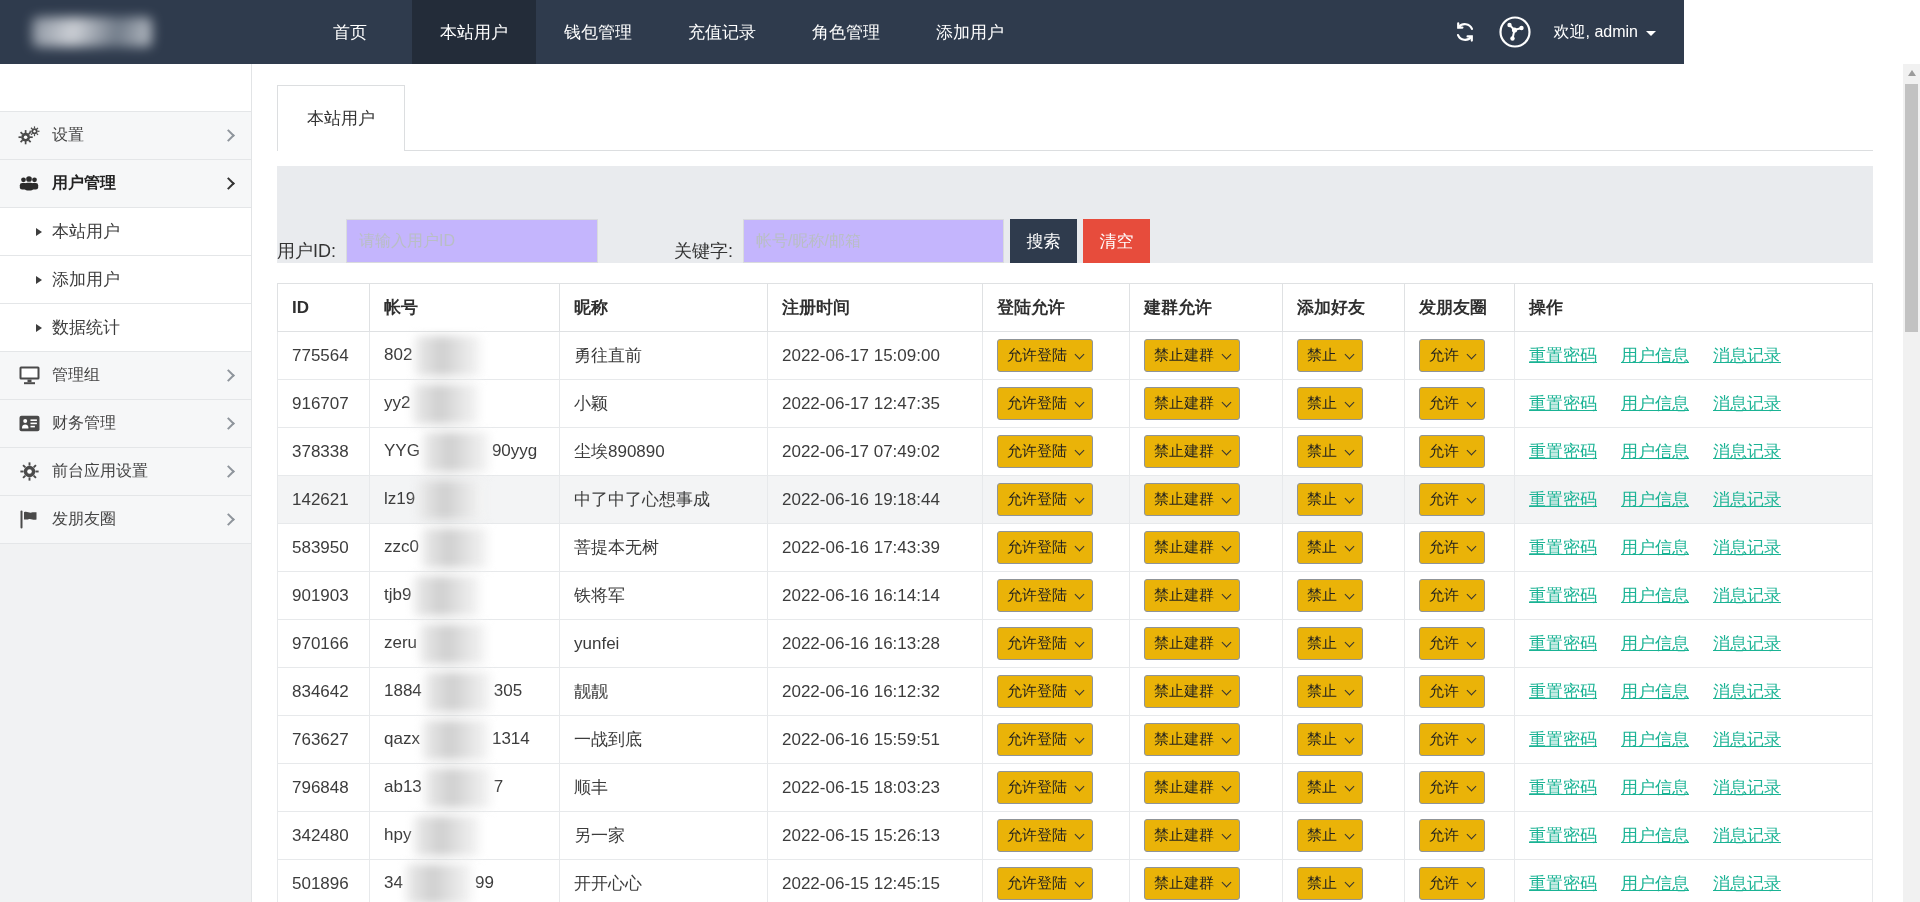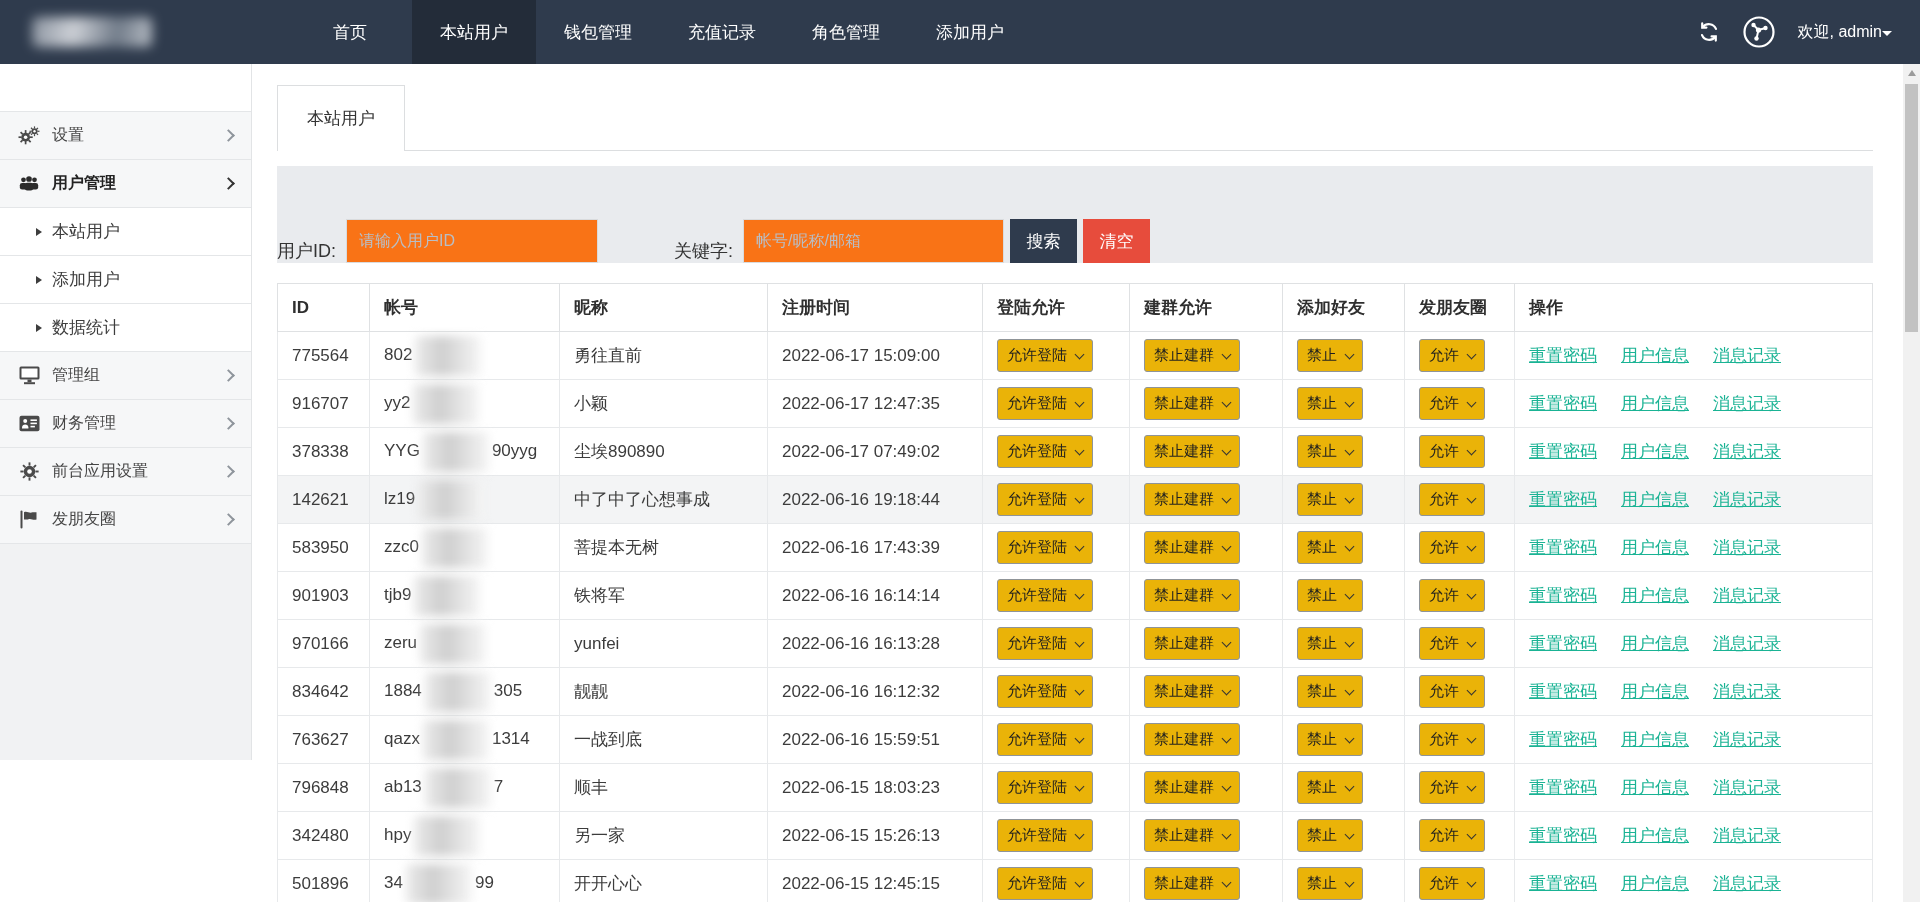--- a/index.html
+++ b/index.html
@@ -1,36 +1,36 @@
 <!DOCTYPE html>
 <html><head>
 <meta charset="utf-8">
 <style>
   * { box-sizing: border-box; margin: 0; padding: 0; }
   html,body { width:1920px; height:902px; overflow:hidden;
     font-family:"Liberation Sans","DejaVu Sans",sans-serif; background:#fff; }
 
   
-  .navbar { position:absolute; left:0; top:0; width:1920px; height:64px;
+  .navbar { position:absolute; left:0; top:0; width:1684px; height:64px;
     background:#2f3b4d; display:flex; align-items:stretch; z-index:5; }
   .logo-zone { width:252px; display:flex; align-items:center; padding-left:32px; }
   .logo-blur { width:120px; height:30px; border-radius:6px;
     background:linear-gradient(100deg,#9aa2ad 0%,#e8eaee 35%,#7d8794 70%,#cfd4da 100%);
     filter:blur(6px); opacity:.85; }
   .nav-items { display:flex; align-items:stretch; margin-left:36px; }
   .nav-item { width:124px; display:flex; align-items:center; justify-content:center;
     color:#fff; font-size:17px; cursor:pointer; }
   .nav-item.active { background:#232c39; }
   .nav-right { margin-left:auto; display:flex; align-items:center; gap:22px; padding-right:28px; }
-  .welcome-wrap { display:flex; align-items:center; color:#fff; font-size:16px; cursor:pointer; }
+  .welcome-wrap { display:flex; align-items:center; gap:8px; color:#fff; font-size:16px; cursor:pointer; }
   .caret-down { width:0; height:0; border-left:5px solid transparent; border-right:5px solid transparent;
     border-top:5px solid #fff; margin-top:2px; }
 
   
-  .sidebar { position:absolute; left:0; top:64px; width:252px; height:696px;
+  .sidebar { position:absolute; left:0; top:64px; width:252px; height:838px;
     background:#fff; border-right:1px solid #e2e4e6; display:flex; flex-direction:column; }
   .side-gap { height:47px; background:#fff; }
   .side-item { height:48px; display:flex; align-items:center; padding:0 18px;
     border-top:1px solid #e4e6e8; cursor:pointer; font-size:16px; color:#454545; }
   .side-item.parent { background:#f6f7f8; }
   .side-item.parent .label { margin-left:12px; }
   .side-item.bold .label { font-weight:bold; color:#222; }
   .side-item .icon { width:22px; display:flex; justify-content:center; }
   .side-item.child { background:#fff; padding-left:36px; font-size:17px; color:#3d3d3d; }
   .bullet { width:0; height:0; border-left:6px solid #3d3d3d; border-top:4px solid transparent;
@@ -44,21 +44,21 @@
   .main { position:absolute; left:253px; top:64px; right:17px; bottom:0;
     background:#fff; padding:21px 30px 0 24px; overflow:hidden; }
   .tabbar { display:flex; border-bottom:1px solid #dcdee0; }
   .tab { padding:21px 29px; border:1px solid #dcdee0; border-bottom:none; background:#fff;
     font-size:17px; color:#333; margin-bottom:-1px; position:relative; cursor:pointer; }
   .tab::after { content:""; position:absolute; left:0; right:0; bottom:-1px; height:1px; background:#fff; }
 
   .filter-panel { margin-top:15px; height:97px; background:#e9ebee;
     display:flex; align-items:flex-end; }
   .filter-label { font-size:18px; color:#333; margin-right:10px; white-space:nowrap; }
-  .filter-input { width:252px; height:44px; border:1px solid #d9dbdd; background:#f97316;
+  .filter-input { width:252px; height:44px; border:1px solid #d9dbdd; background:#c4b5fd;
     font-size:16px; color:#333; padding:0 12px; outline:none;
     font-family:"Liberation Sans","DejaVu Sans",sans-serif; }
   .filter-input::placeholder { color:#b9bec5; }
   .gap28 { width:76px; }
   .btn { height:44px; width:67px; border:none; color:#fff; font-size:17px; cursor:pointer;
     font-family:"Liberation Sans","DejaVu Sans",sans-serif; }
   .btn.search { background:#2f3b4d; margin-left:6px; }
   .btn.clear { background:#e74c3c; margin-left:6px; }
 
   

